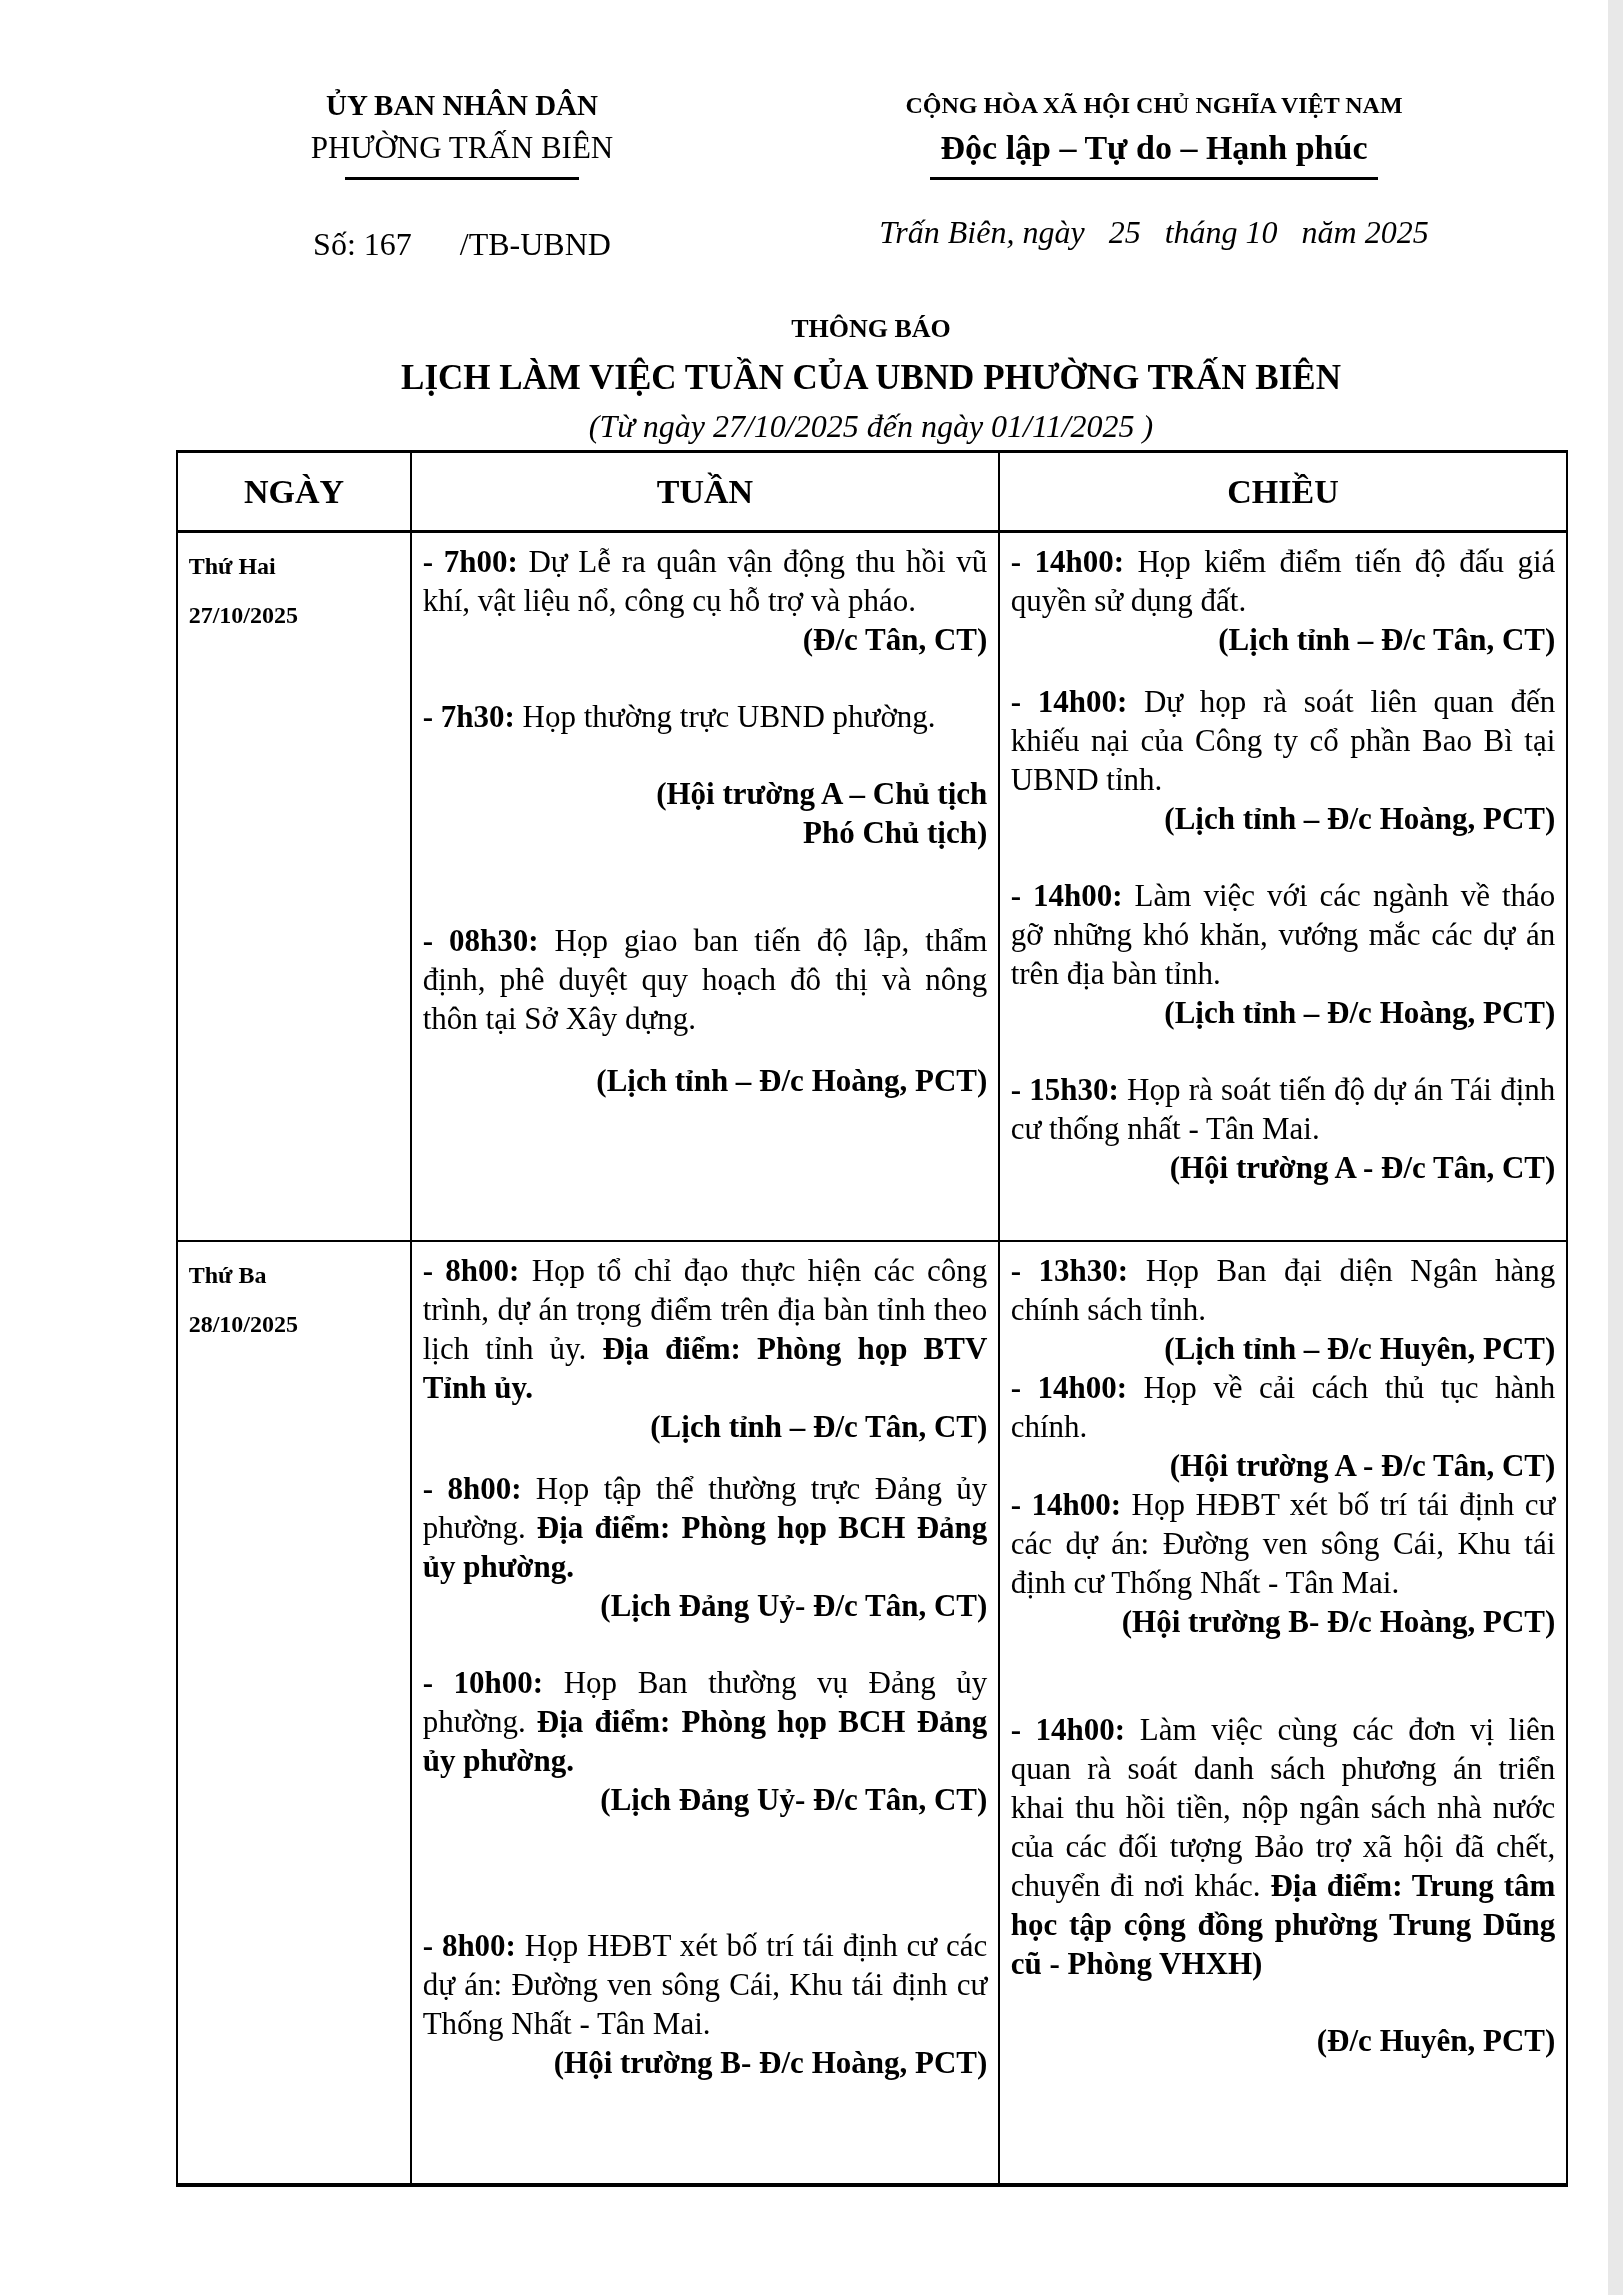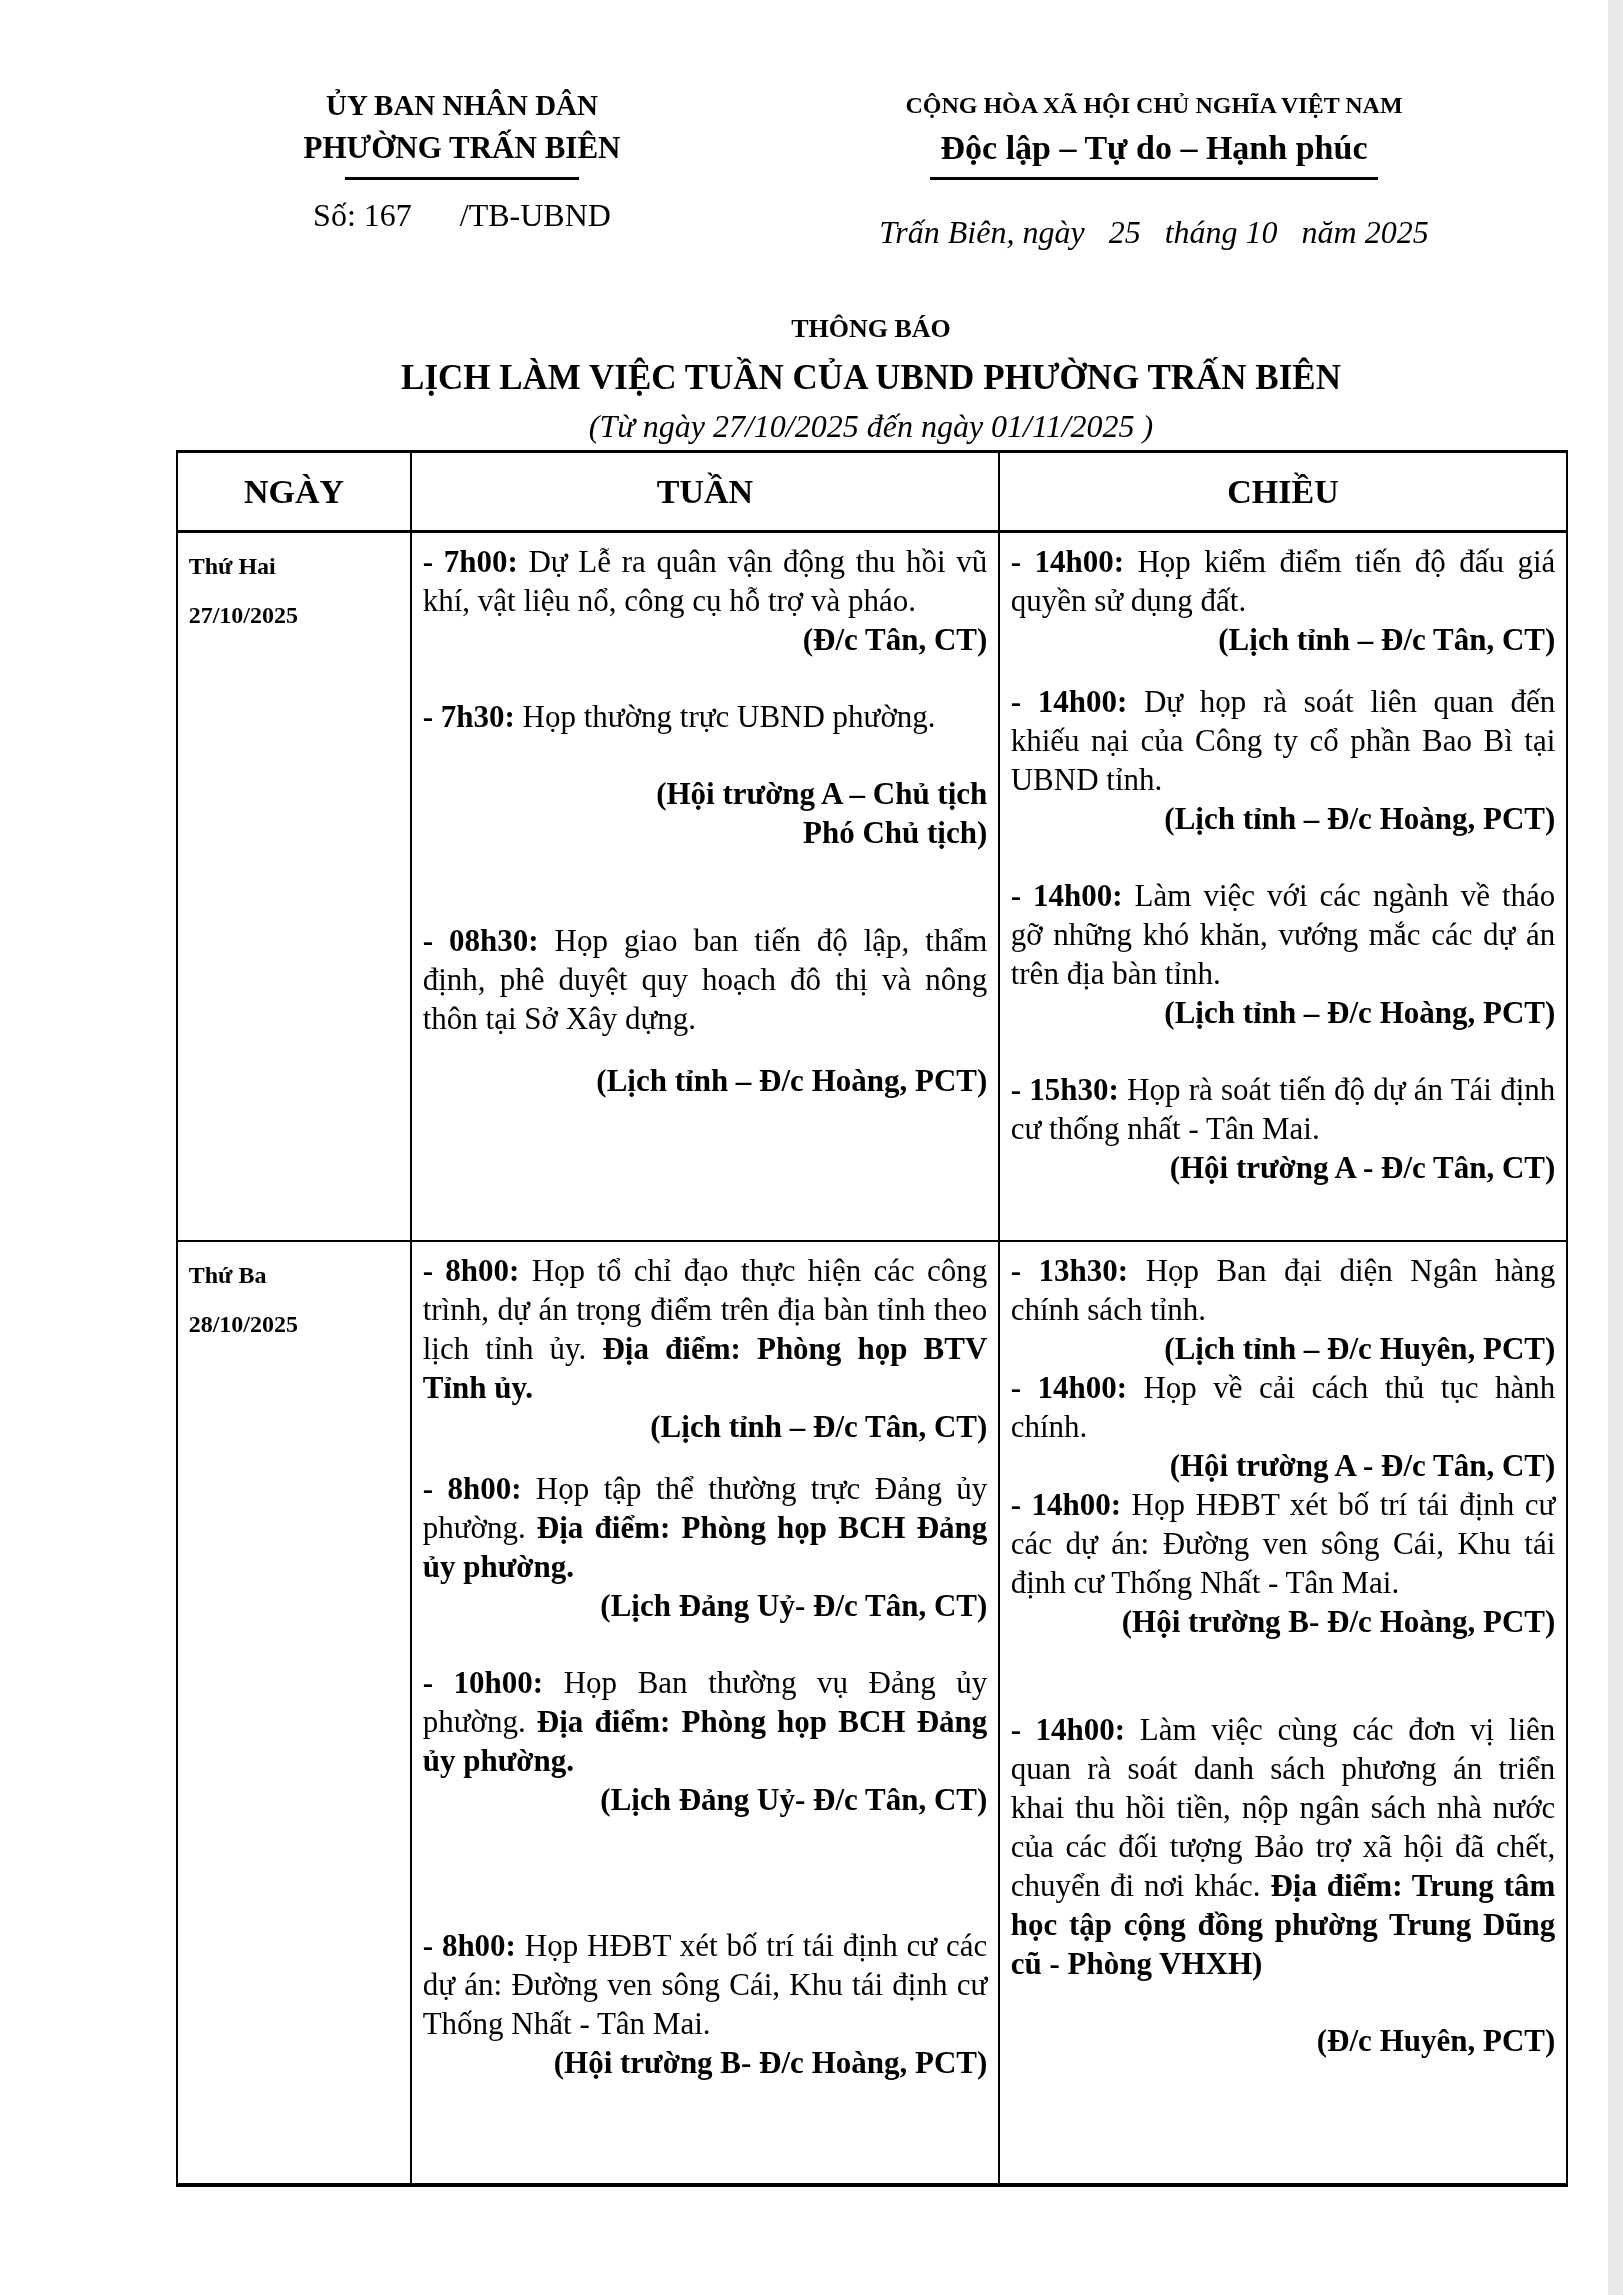--- a/index.html
+++ b/index.html
@@ -14,27 +14,27 @@
   
   .hdr-left {
     position:absolute; top:86px; left:223px; width:478px;
     text-align:center;
   }
   .hdr-right {
     position:absolute; top:86px; left:846px; width:616px;
     text-align:center;
   }
   .agency-line1 { font-size:29px; font-weight:bold; line-height:38px; }
-  .agency-line2 { font-size:31px; font-weight:bold; line-height:47px; }
+  .agency-line2 { font-size:31px; font-weight:normal; line-height:47px; }
   .motto-line1  { font-size:24px; font-weight:bold; line-height:38px; }
   .motto-line2  { font-size:34px; font-weight:bold; line-height:47px; }
   .rule { height:3.1px; background:#000; margin:6.1px auto 0 auto; }
   .rule-left  { width:234px; }
   .rule-right { width:448px; }
-  .doc-number { font-size:32px; margin-top:17px; white-space:pre; }
+  .doc-number { font-size:32px; margin-top:46px; white-space:pre; }
   .date-line  { font-size:32px; font-style:italic; margin-top:34px; white-space:pre; }
 
   
   .title-block {
     position:absolute; top:305px; left:176px; width:1390px;
     text-align:center;
   }
   .title-1 { font-size:26px; font-weight:bold; line-height:47px; }
   .title-2 { font-size:35px; font-weight:bold; line-height:51px; }
   .title-3 { font-size:32px; font-style:italic; line-height:46px; }

